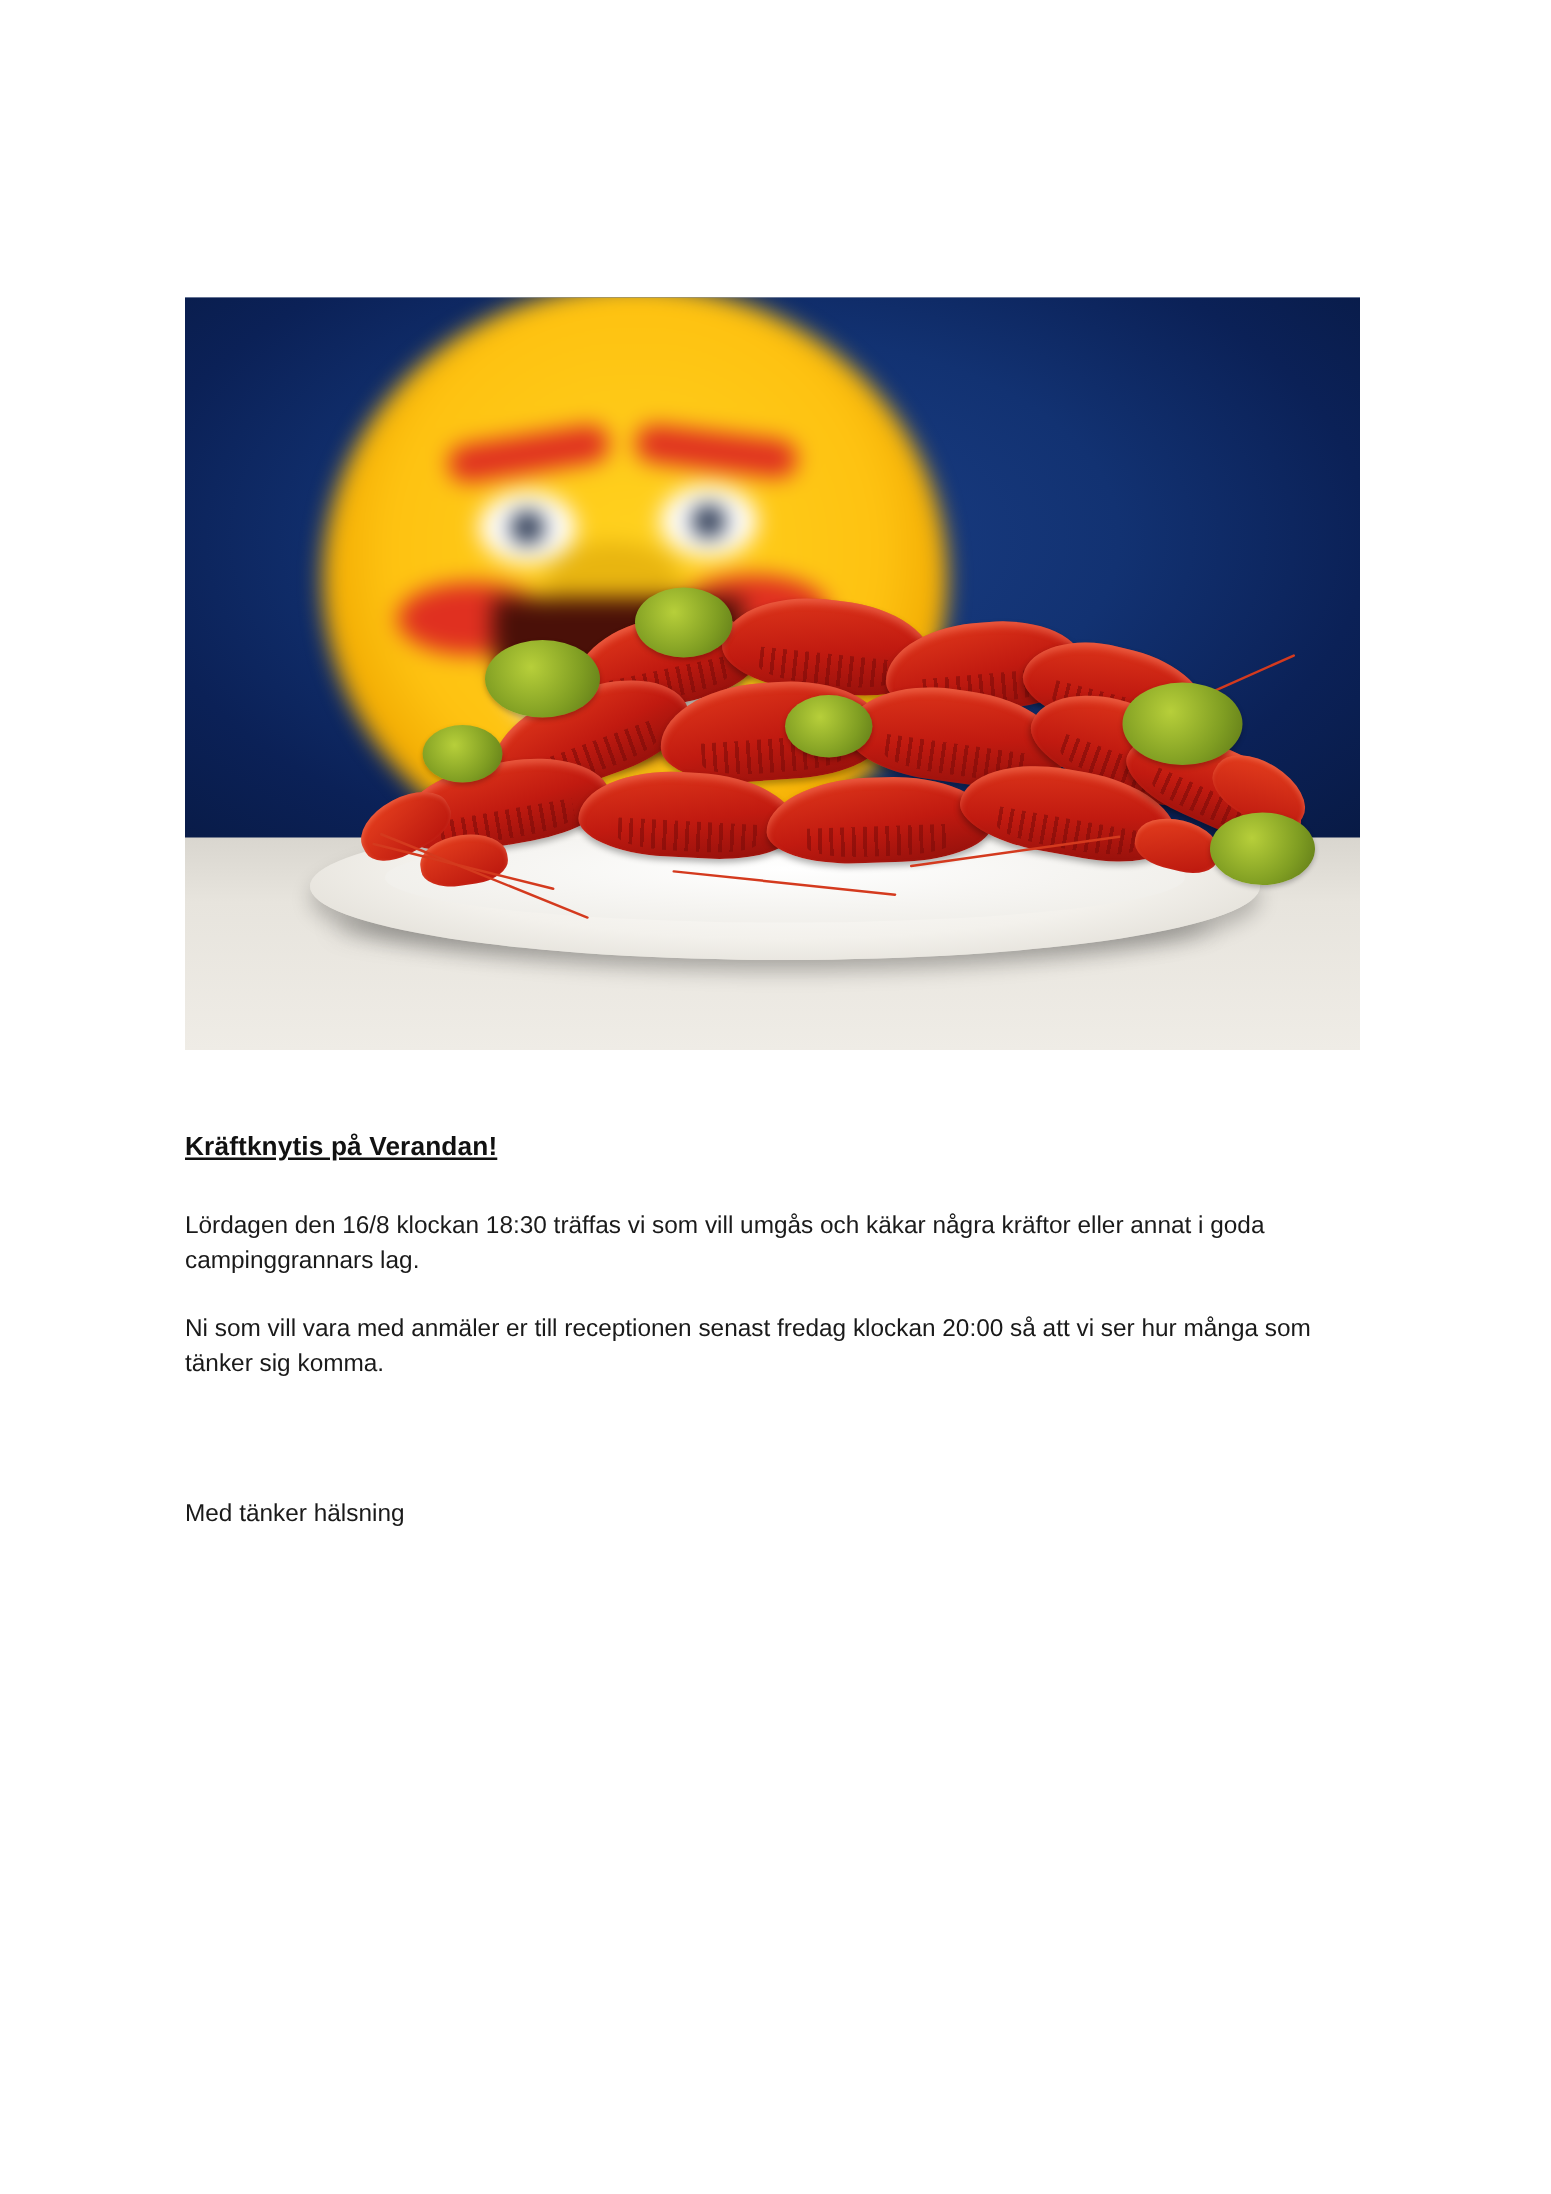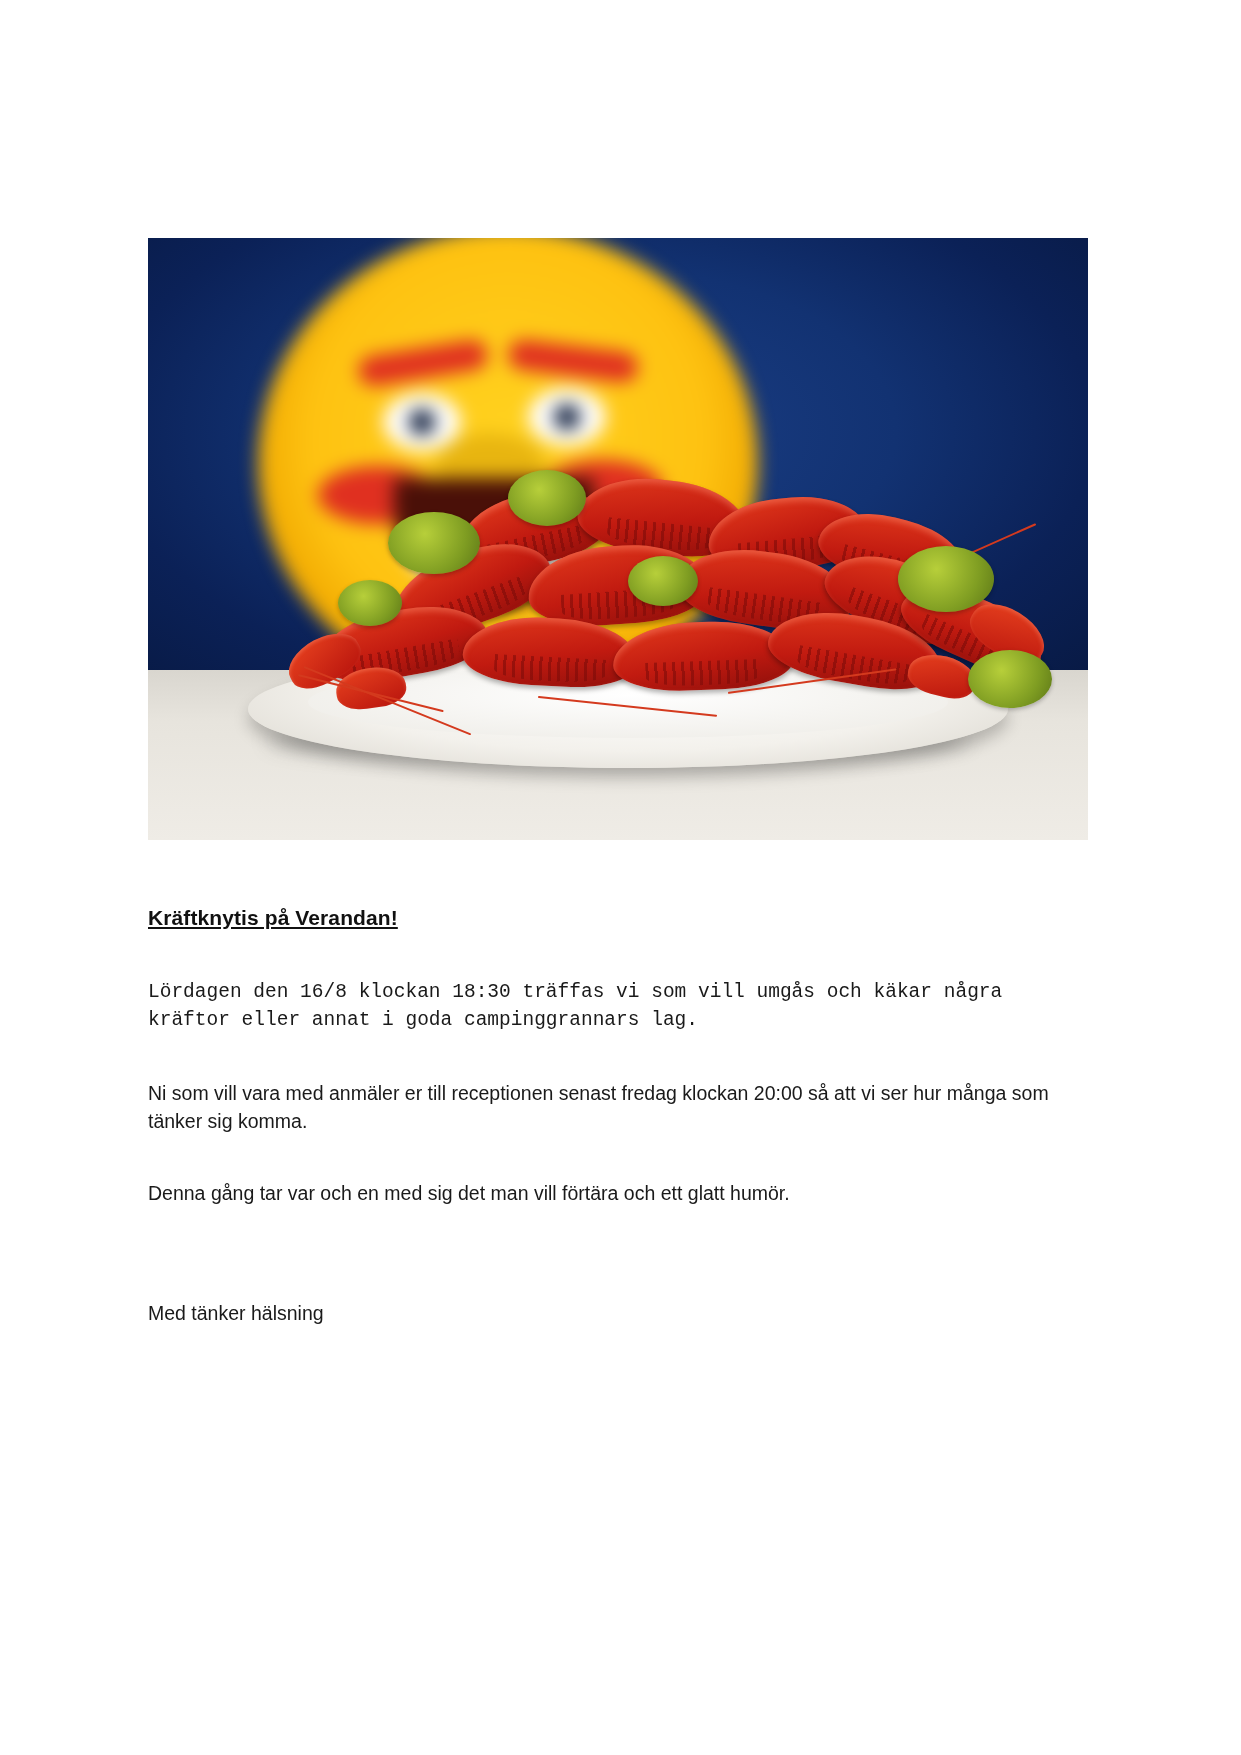--- a/index.html
+++ b/index.html
@@ -215,27 +215,27 @@
   .doc-title {
     margin-top: 66px;
     font-size: 21px;
     font-weight: bold;
     text-decoration: underline;
     letter-spacing: .1px;
     color: #111111;
   }
 
   .para {
-    margin-top: 44px;
+    margin-top: 26px;
     font-size: 19.5px;
     line-height: 1.45;
     color: #1a1a1a;
     max-width: 930px;
   }
-  .para.first { margin-top: 48px; font-family: Liberation Mono, monospace; }
+  .para.first { margin-top: 36px; }
   .spacer-lg { height: 46px; }
   .sig { margin-top: 26px; font-size: 19.5px; line-height: 1.45; }
 </style>
 </head>
 <body>
 
 <div class="page">
   <div class="content">
 
     <div class="photo">
@@ -302,19 +302,18 @@
         <div class="dill" style="left:690px; top:86px; width:96px; height:66px;"></div>
         <div class="dill" style="left:760px; top:190px; width:84px; height:58px;"></div>
         <div class="dill" style="left:130px; top:120px; width:64px; height:46px;"></div>
       </div>
     </div>
 
     <h1 class="doc-title">Kräftknytis på Verandan!</h1>
 
     <p class="para first">Lördagen den 16/8 klockan 18:30 träffas vi som vill umgås och käkar några kräftor eller annat i goda campinggrannars lag.</p>
     <p class="para">Ni som vill vara med anmäler er till receptionen senast fredag klockan 20:00 så att vi ser hur många som tänker sig komma.</p>
-    <p class="para">Denna gång tar var och en med sig det man vill förtära och ett glatt humör.</p>
 
     <div class="spacer-lg"></div>
 
     <p class="sig">Med tänker hälsning</p>
   </div>
 </div>
 
 </body></html>

